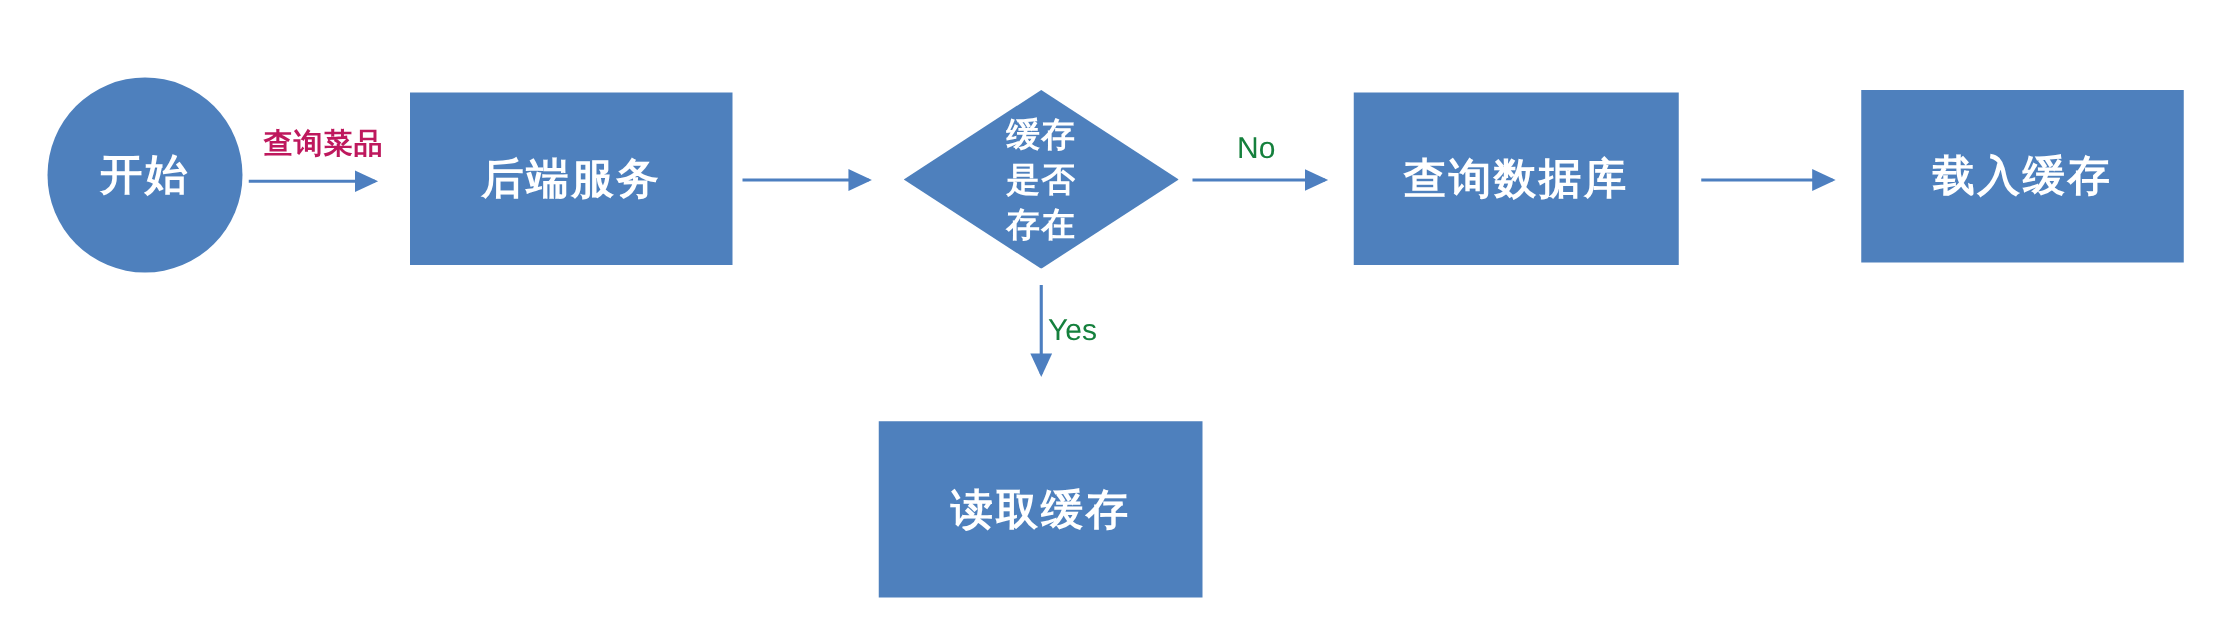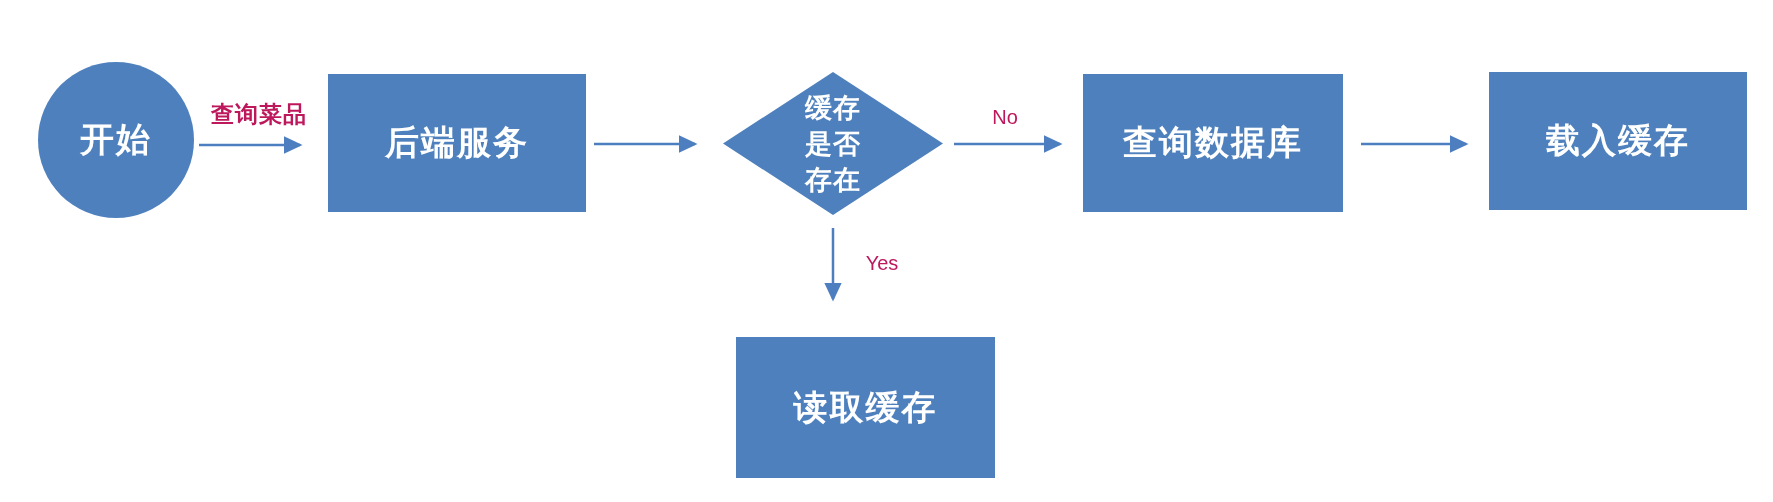--- a/index.html
+++ b/index.html
@@ -46,40 +46,40 @@
     font-size: 27px;
     flex-direction: column;
     line-height: 36px;
     letter-spacing: 1px;
   }
   #node-start       { left: 38px;   top: 62px; align-items: center;  }
   #node-backend     { left: 328px;  top: 74px;  }
   #node-decision    { left: 723px;  top: 72px;  }
   #node-query-db    { left: 1083px; top: 74px; width: 260px; }
   #node-load-cache  { left: 1489px; top: 72px;  }
-  #node-read-cache  { left: 736px;  top: 337px; width: 259px; height: 141px; }
+  #node-read-cache  { left: 703px;  top: 337px; width: 259px; height: 141px; }
 
   .edge-label {
     position: absolute;
-    color: #be185d;
-    font-size: 20px;
+    color: #15803d;
+    font-size: 24px;
     line-height: 1.1;
     transform: translateX(-50%);
     white-space: nowrap;
   }
   #label-query-dish {
     left: 259px;
     top: 102px;
     color: #be185d;
     font-size: 23px;
     font-weight: bold;
     letter-spacing: 1px;
   }
   #label-no  { left: 1005px; top: 106px; }
-  #label-yes { left: 882px;  top: 252px; }
+  #label-yes { left: 858px;  top: 252px; }
 
   svg.edges {
     position: absolute;
     left: 0;
     top: 0;
     pointer-events: none;
   }
   .edge-line {
     stroke: #4d7fc0;
     stroke-width: 2.5;

